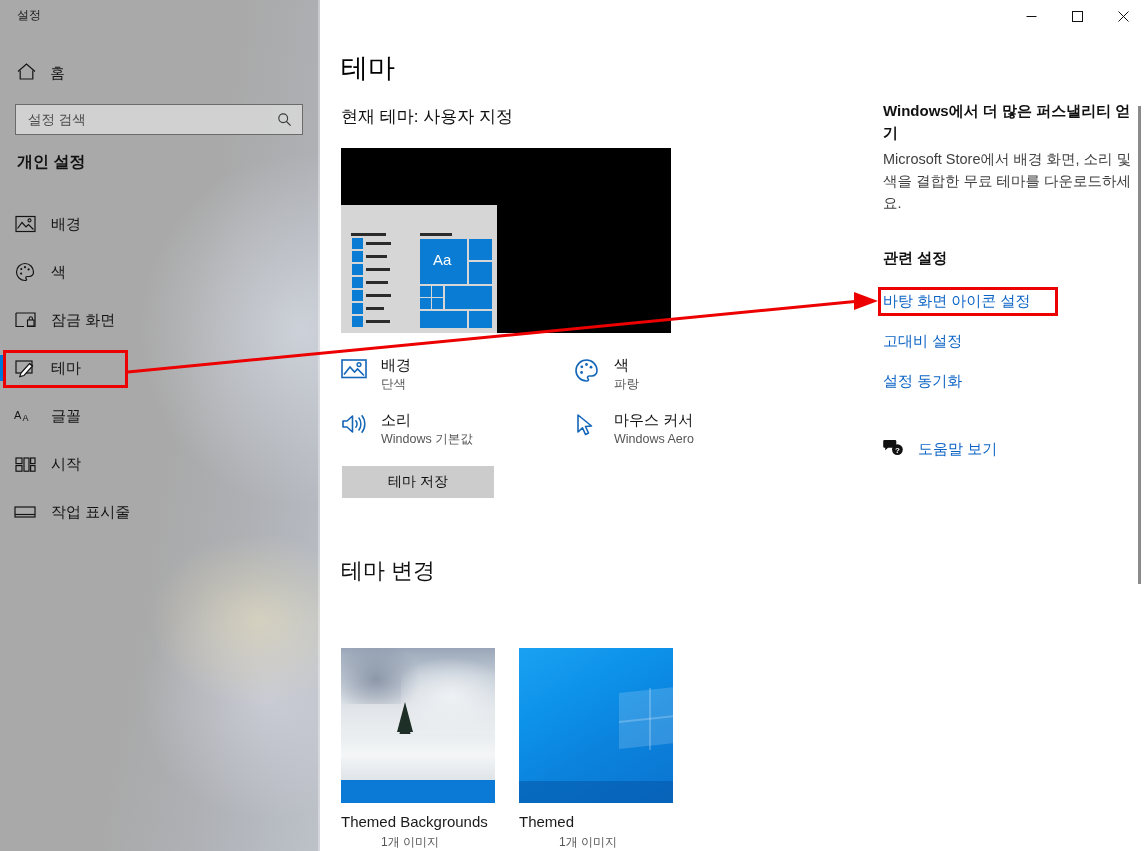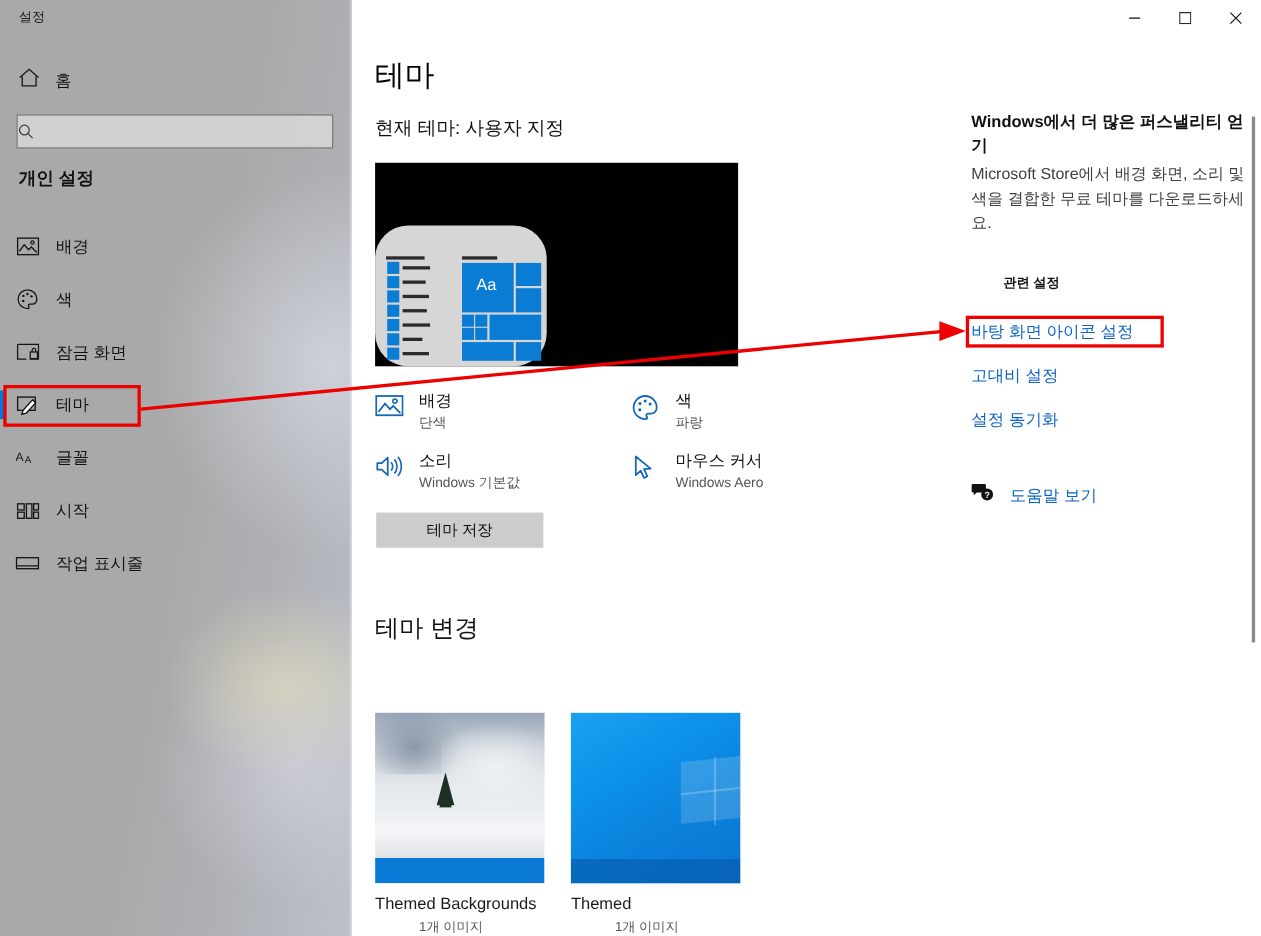--- a/index.html
+++ b/index.html
@@ -105,21 +105,20 @@
   
   .preview {
     position: absolute; left: 21px; top: 148px;
     width: 330px; height: 185px;
     background: #000000;
   }
   .pv-win {
     position: absolute; left: 0; top: 57px;
     width: 156px; height: 128px;
     background: #d6d6d6;
-    border-radius: 30px;
   }
   .pv-bar { position: absolute; background: #2b2b2b; height: 3px; }
   .pv-blue { position: absolute; background: #0a7cd4; }
   .pv-tile { position: absolute; background: #0a7cd4; }
   .pv-aa {
     position: absolute;
     color: #ffffff; font-size: 15px;
     font-family: "Liberation Sans", sans-serif;
   }
 
@@ -218,21 +217,21 @@
   .rail-h {
     position: absolute; left: 0; top: 100px; width: 252px;
     font-size: 15px; font-weight: bold; color: #111; line-height: 22px;
   }
   .rail-p {
     position: absolute; left: 0; top: 148px; width: 252px;
     font-size: 14.5px; color: #404040; line-height: 22px;
   }
   .rail-rel {
     position: absolute; left: 0; top: 249px;
-    font-size: 12px; font-weight: bold; color: #111; margin-left: 29px;
+    font-size: 15px; font-weight: bold; color: #111;
   }
   .rail-link {
     position: absolute; left: 0;
     font-size: 15px; color: #0b63c5; cursor: pointer; white-space: nowrap;
   }
   .help-link {
     position: absolute; left: 0; top: 438px;
     display: flex; align-items: center; gap: 14px; cursor: pointer;
   }
   .help-link .txt { font-size: 15px; color: #0b63c5; }
@@ -273,20 +272,21 @@
       <span class="ic">
         <svg width="19" height="17" viewBox="0 0 19 17">
             <path d="M1 8.5 L9.5 1 L18 8.5" fill="none" stroke="#141414" stroke-width="1.2"></path>
             <path d="M3.2 7.6 V16 H15.8 V7.6" fill="none" stroke="#141414" stroke-width="1.2"></path>
           </svg>
       </span>
       <span class="lbl">홈</span>
     </div>
 
     <div class="searchbox">
+      <span class="ph">설정 검색</span>
       <span class="si">
         <svg width="15" height="15" viewBox="0 0 15 15">
             <circle cx="6.2" cy="6.2" r="4.4" fill="none" stroke="#3b3b3b" stroke-width="1.15"></circle>
             <line x1="9.5" y1="9.5" x2="13.6" y2="13.6" stroke="#3b3b3b" stroke-width="1.15"></line>
           </svg>
       </span>
     </div>
 
     <div class="sb-group">개인 설정</div>
 

